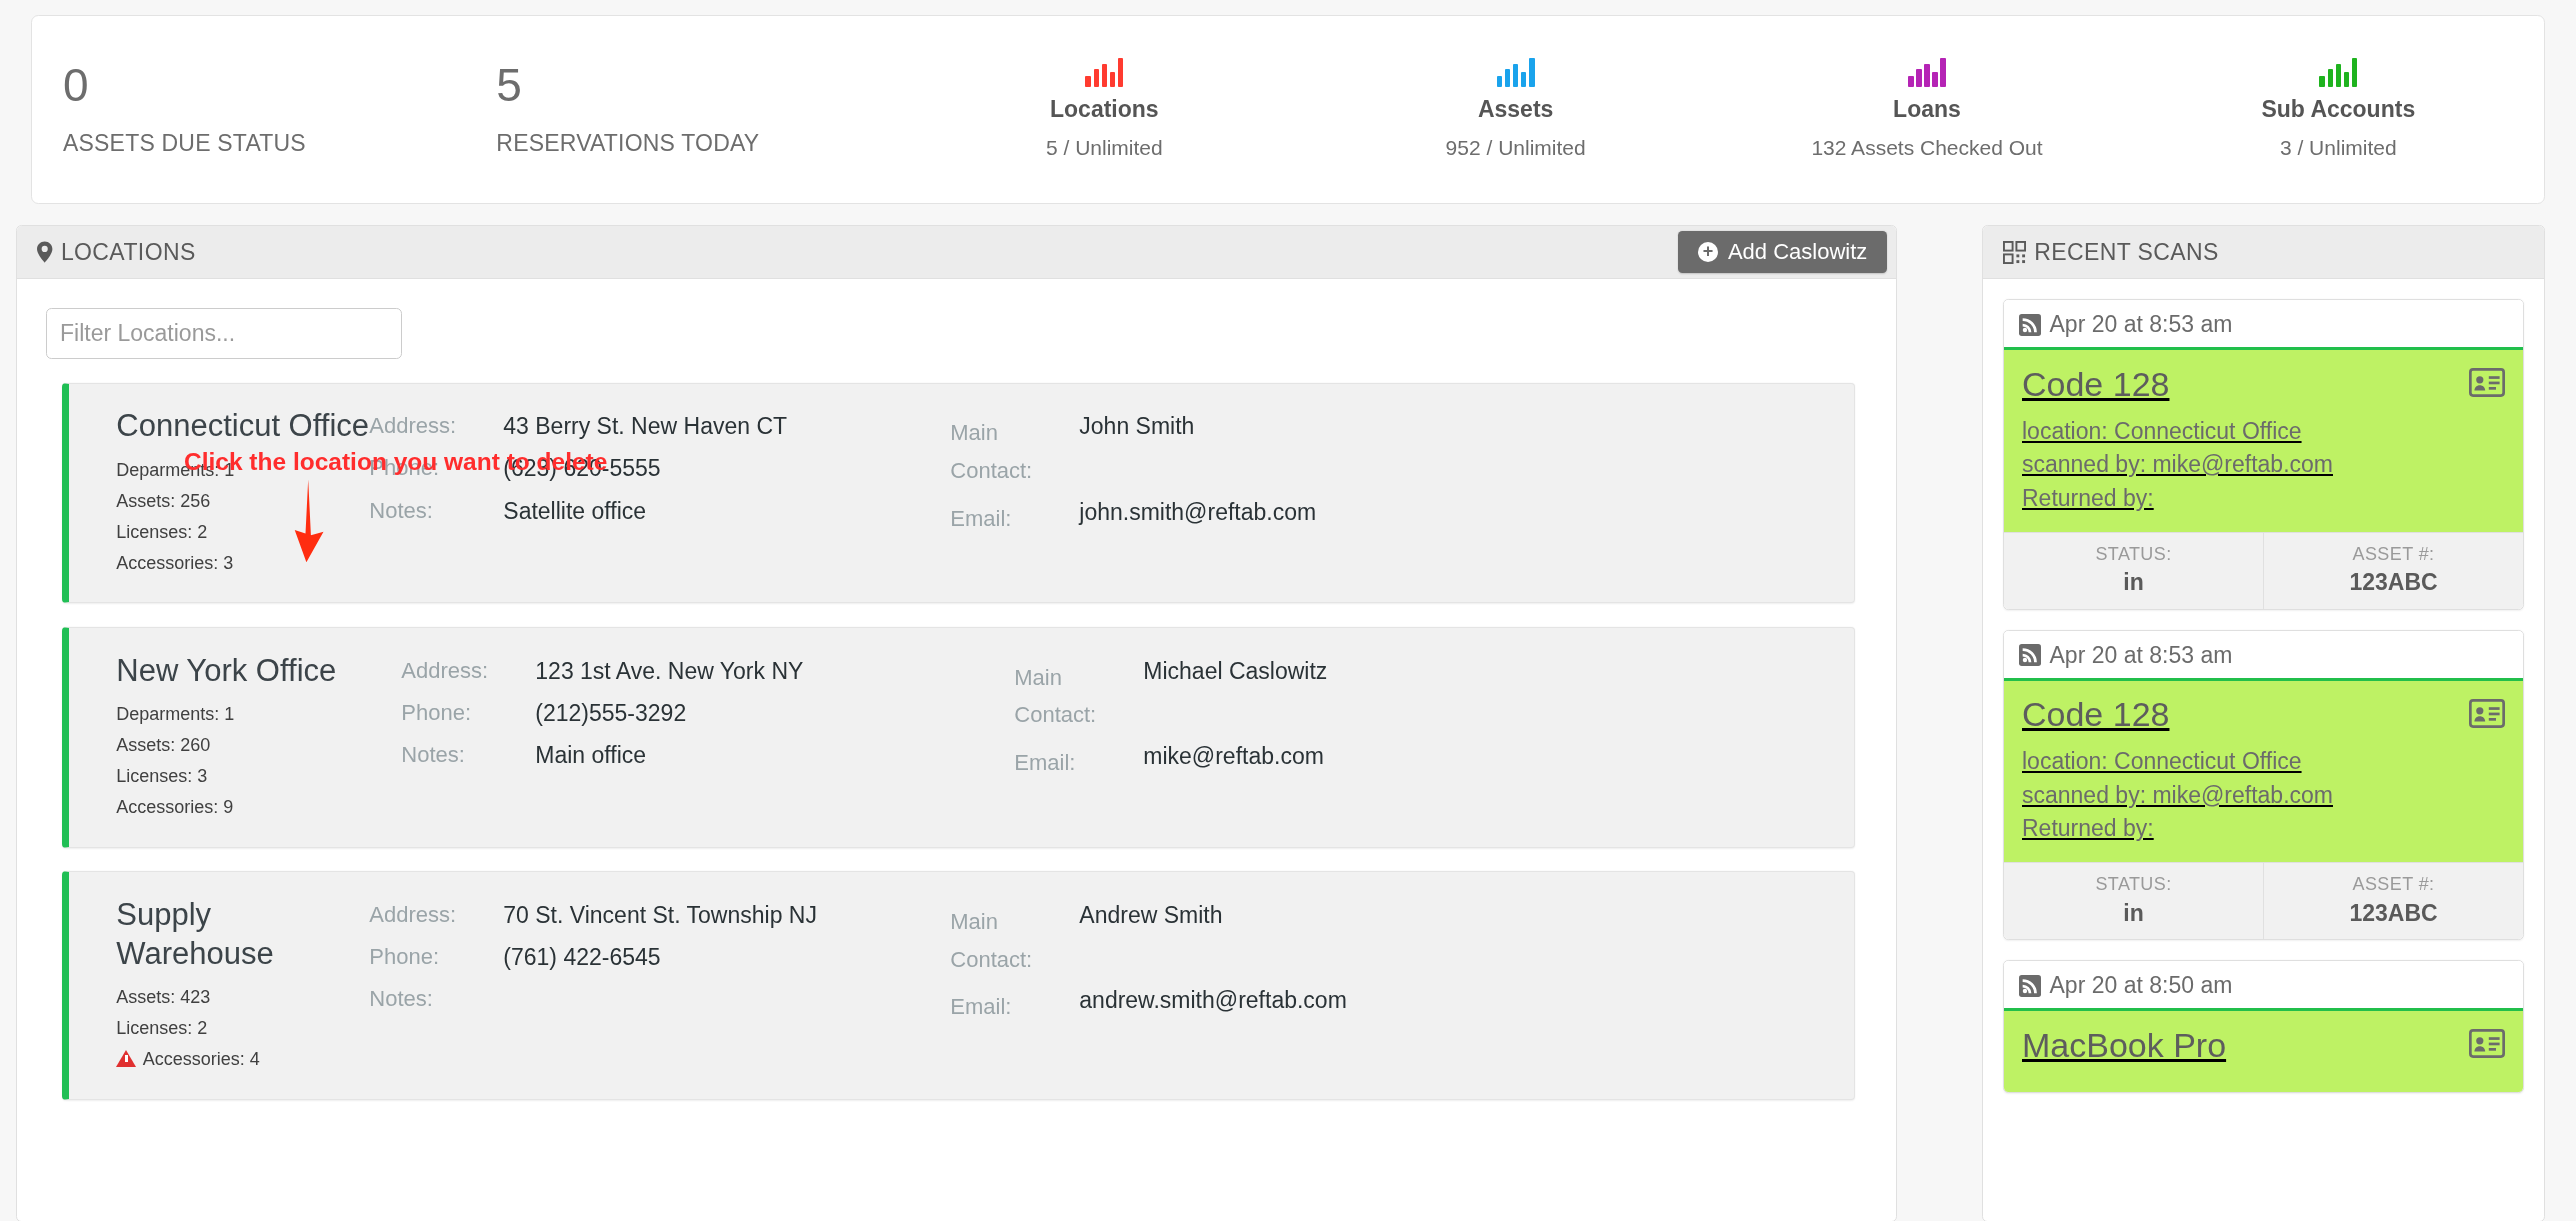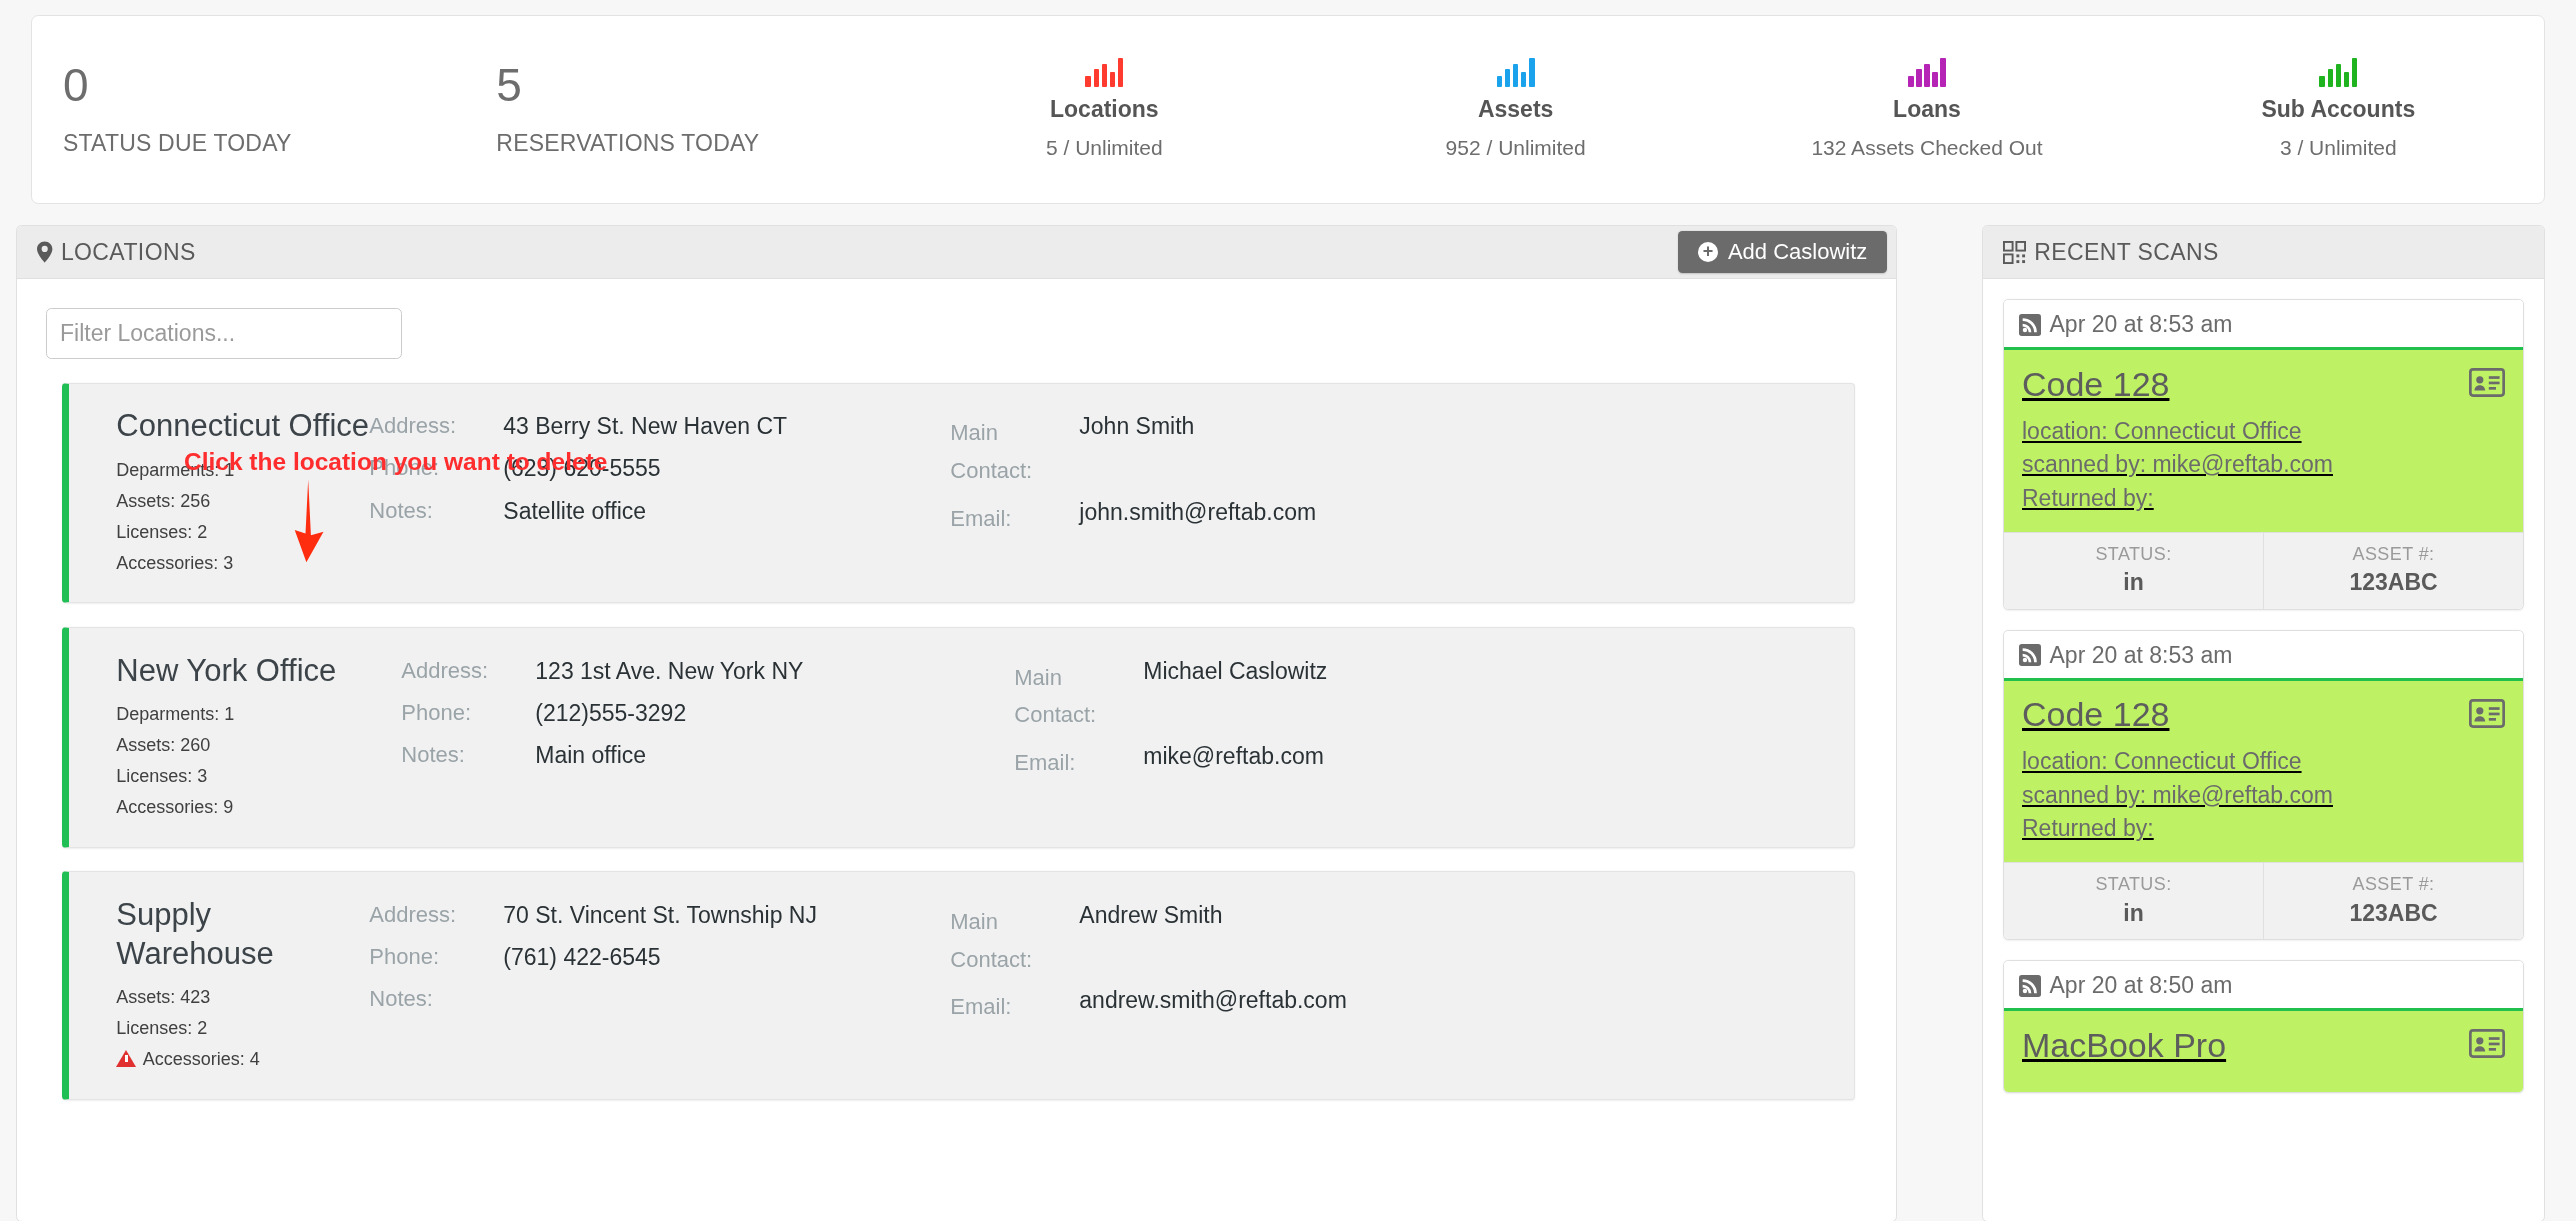--- a/index.html
+++ b/index.html
@@ -179,21 +179,21 @@
 </style>
 </head>
 <body>
 
 <div class="page">
 
   <div class="stats-card">
 
     <div class="stat left">
       <div class="big-num">0</div>
-      <div class="big-label">STATUS DUE TODAY</div>
+      <div class="big-label">ASSETS DUE STATUS</div>
     </div>
 
     <div class="stat left">
       <div class="big-num">5</div>
       <div class="big-label">RESERVATIONS TODAY</div>
     </div>
 
     <div class="stat">
       <div class="bars">
         <i style="background:#ff3b30"></i>

